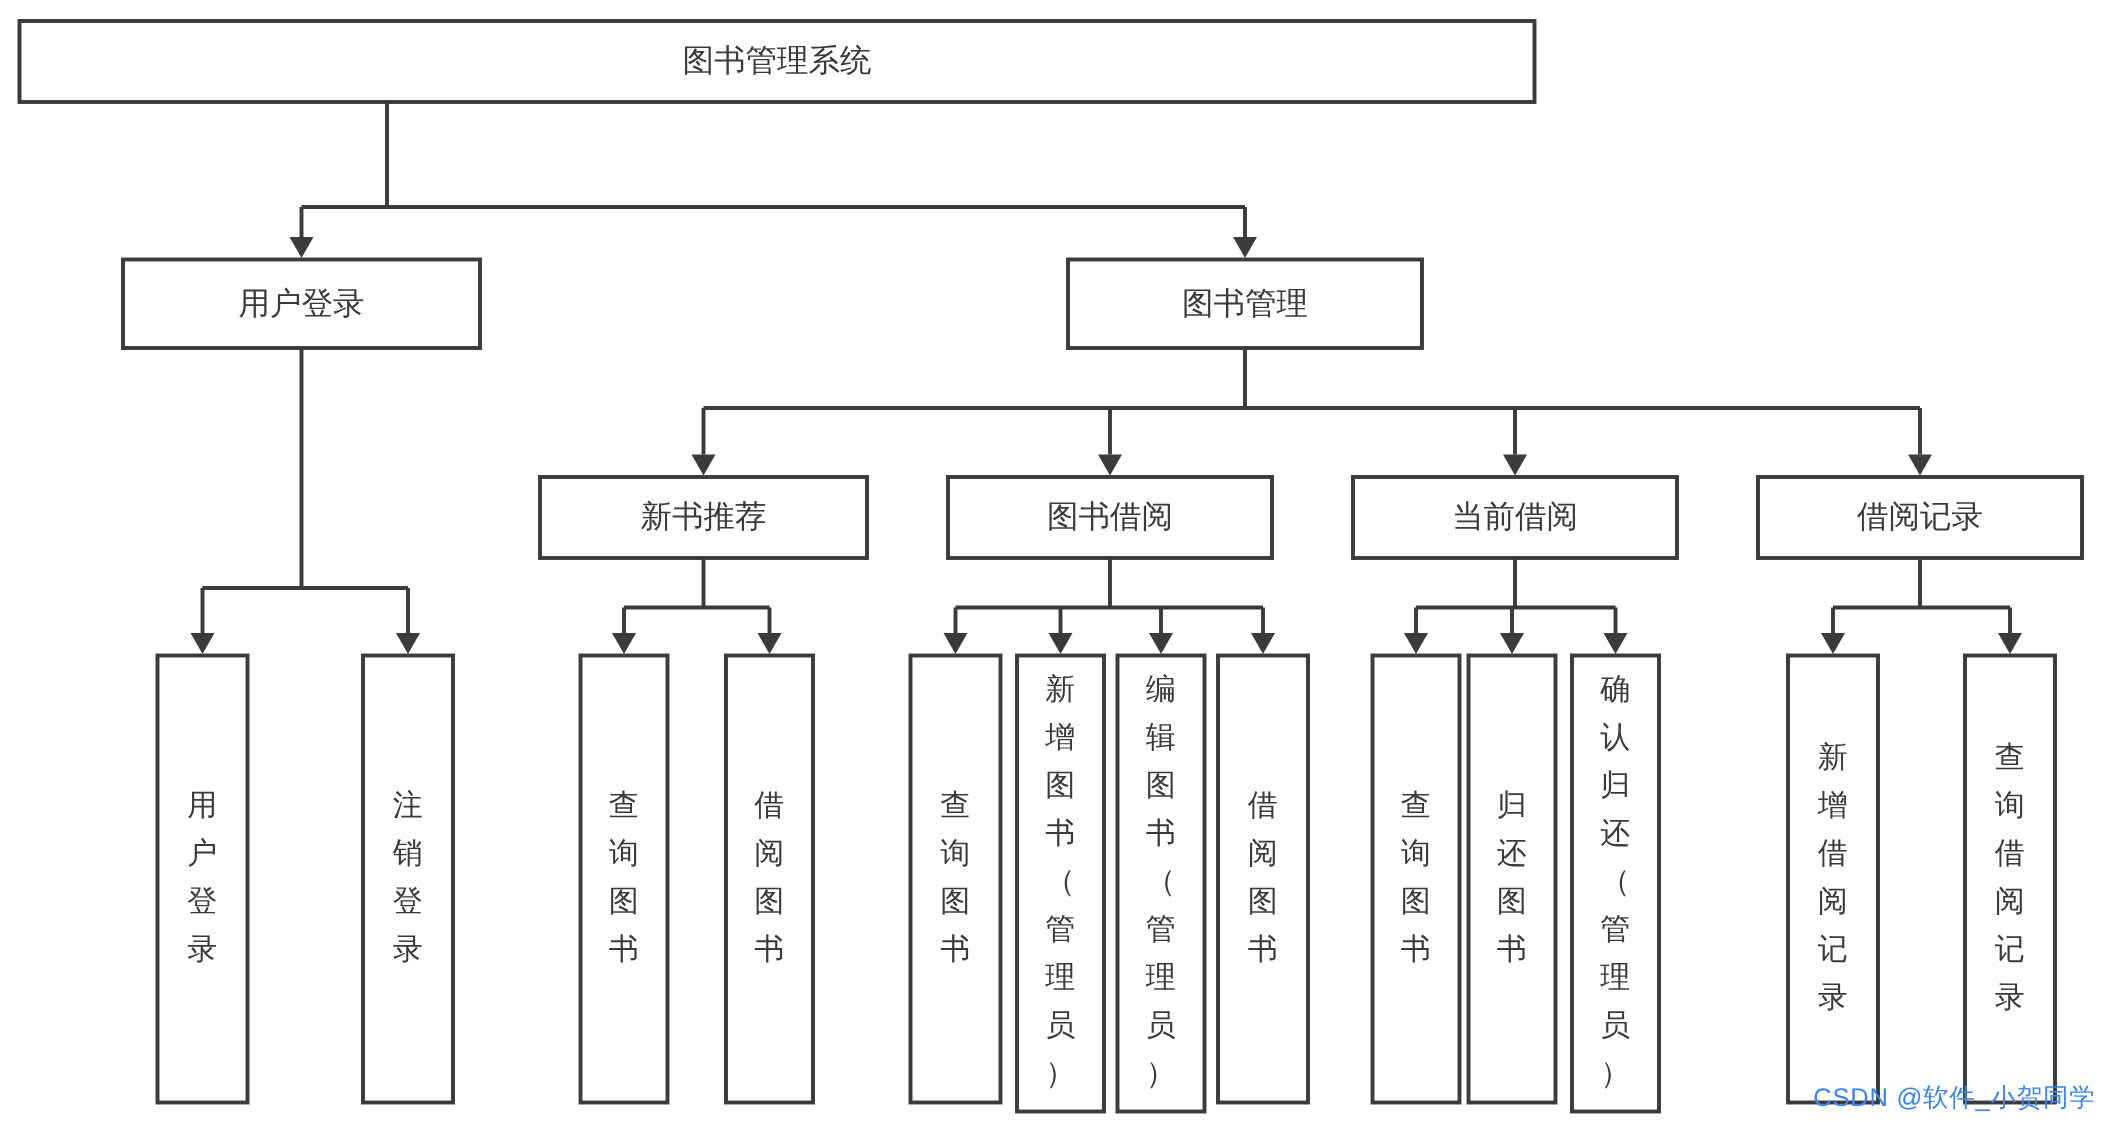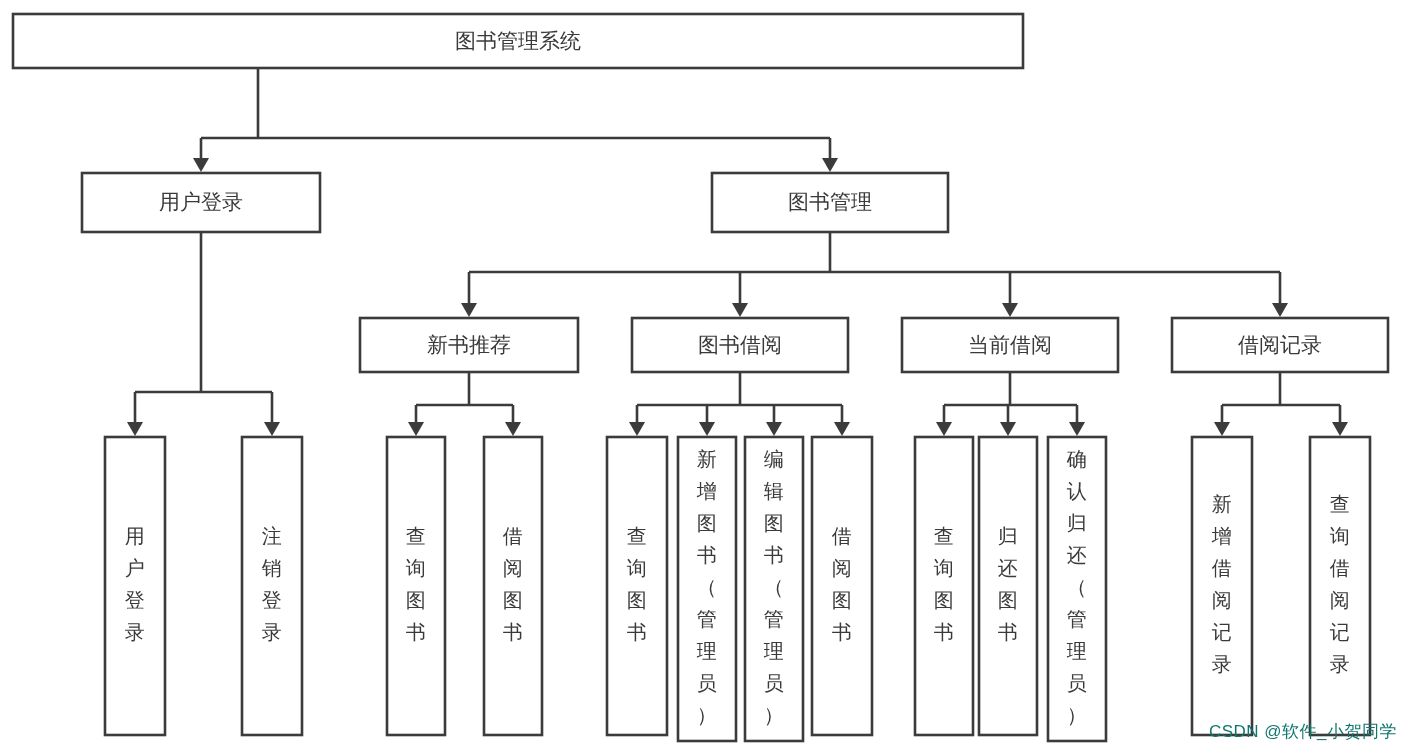--- a/index.html
+++ b/index.html
@@ -52,21 +52,21 @@
     white-space: pre;
   }
   .node-label.vertical-label {
     font-size: 20px;
     letter-spacing: 0.5px;
   }
   .watermark-text {
     position: absolute;
     right: 8px;
     bottom: 4px;
-    color: #0f766e;
+    color: #3b82f6;
     font-size: 17px;
     font-family: "Liberation Sans", "DejaVu Sans", sans-serif;
     letter-spacing: 0.5px;
     user-select: none;
     pointer-events: none;
   }
 </style>
 </head>
 <body>
 

